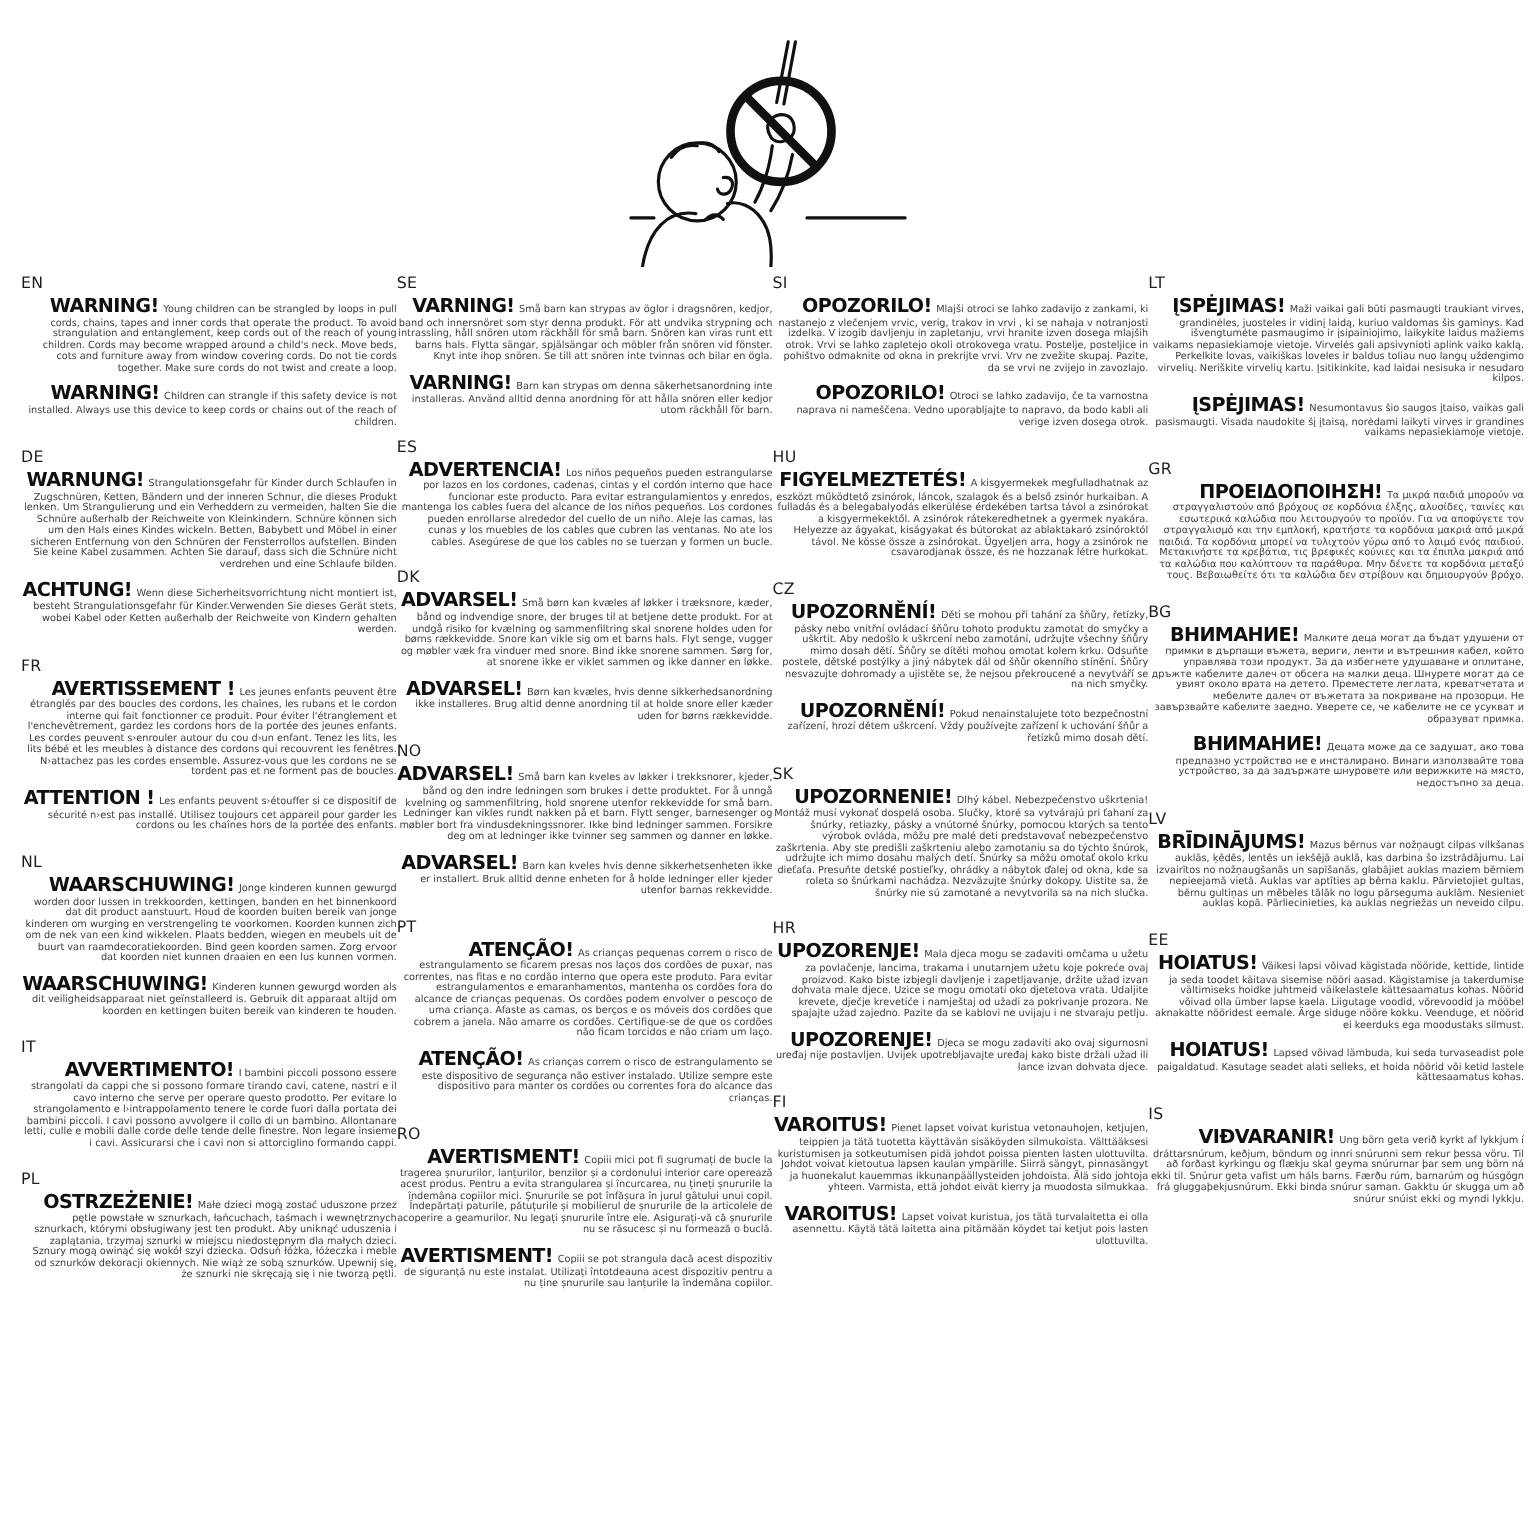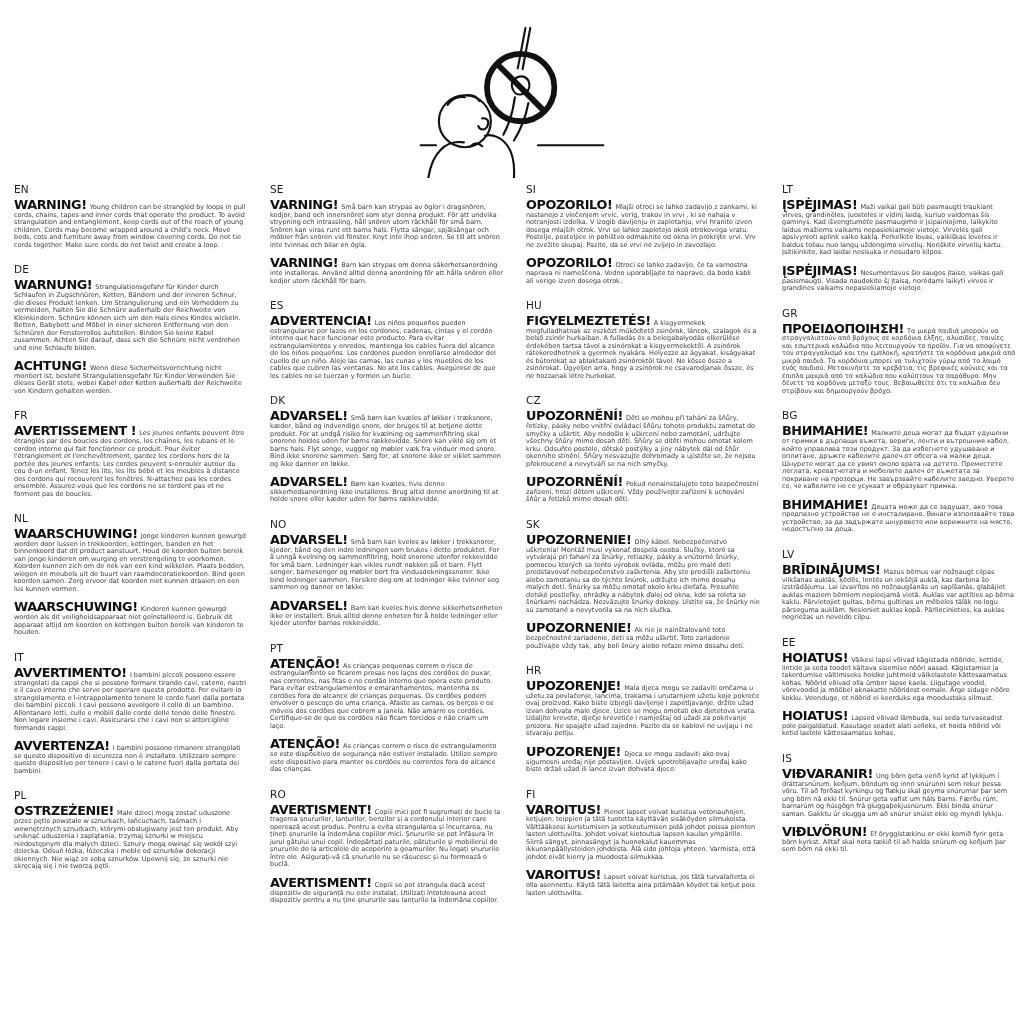--- a/index.html
+++ b/index.html
@@ -7,29 +7,29 @@
     width:1024px;height:1024px;background:#ffffff;position:relative;overflow:hidden;
     font-family:"DejaVu Sans","Liberation Sans",sans-serif;color:#1a1a1a;
     -webkit-font-smoothing:antialiased;
   }
   .illustration{
     position:absolute;top:26px;left:50%;transform:translateX(-50%);
     width:186px;height:152px;
   }
   .columns{
     position:absolute;top:183px;left:14px;width:1002px;
-    display:grid;grid-template-columns:repeat(4,1fr);column-gap:22px;
+    display:grid;grid-template-columns:repeat(4,1fr);column-gap:0;
   }
   .col{min-width:0;}
   .lang-section{margin:0 0 14px 0;}
   h2.lang{
     font-size:10.5px;font-weight:400;margin:0 0 4px 0;color:#1d1d1d;letter-spacing:.2px;
   }
   p.warning{
-    margin:0 0 8px 0;font-size:6.5px;line-height:7.5px;color:#3c3c3c;text-align:left;
+    margin:0 0 8px 0;font-size:6.5px;line-height:7.5px;color:#3c3c3c;text-align:right;
   }
   .warn-title{
     font-size:12.8px;font-weight:700;color:#0f0f0f;letter-spacing:-.4px;
     line-height:1;padding-right:1px;
   }
   svg .stroke{fill:none;stroke:#111;stroke-width:2.2;stroke-linecap:round;stroke-linejoin:round;}
   svg .heavy{fill:none;stroke:#111;stroke-width:6;stroke-linecap:round;}
 </style>
 </head>
 <body>
@@ -54,39 +54,40 @@
     <circle class="heavy" cx="104" cy="64" r="35"></circle>
     <path class="heavy" d="M80 40 L128 88"></path>
   </svg>
 </div>
 
 <div class="columns" id="columns">
     <div class="col">
       <section class="lang-section">
         <h2 class="lang">EN</h2>
         <p class="warning"><span class="warn-title">WARNING!</span> <span class="warn-body">Young children can be strangled by loops in pull cords, chains, tapes and inner cords that operate the product. To avoid strangulation and entanglement, keep cords out of the reach of young children. Cords may become wrapped around a child's neck. Move beds, cots and furniture away from window covering cords. Do not tie cords together. Make sure cords do not twist and create a loop.</span></p>
+        <p class="warning"><span class="warn-title">WARNING!</span> <span class="warn-body">Children can strangle if this safety device is not installed. Always use this device to keep cords or chains out of the reach of children.</span></p>
       </section>
       <section class="lang-section">
         <h2 class="lang">DE</h2>
         <p class="warning"><span class="warn-title">WARNUNG!</span> <span class="warn-body">Strangulationsgefahr für Kinder durch Schlaufen in Zugschnüren, Ketten, Bändern und der inneren Schnur, die dieses Produkt lenken. Um Strangulierung und ein Verheddern zu vermeiden, halten Sie die Schnüre außerhalb der Reichweite von Kleinkindern. Schnüre können sich um den Hals eines Kindes wickeln. Betten, Babybett und Möbel in einer sicheren Entfernung von den Schnüren der Fensterrollos aufstellen. Binden Sie keine Kabel zusammen. Achten Sie darauf, dass sich die Schnüre nicht verdrehen und eine Schlaufe bilden.</span></p>
         <p class="warning"><span class="warn-title">ACHTUNG!</span> <span class="warn-body">Wenn diese Sicherheitsvorrichtung nicht montiert ist, besteht Strangulationsgefahr für Kinder.Verwenden Sie dieses Gerät stets, wobei Kabel oder Ketten außerhalb der Reichweite von Kindern gehalten werden.</span></p>
       </section>
       <section class="lang-section">
         <h2 class="lang">FR</h2>
         <p class="warning"><span class="warn-title">AVERTISSEMENT !</span> <span class="warn-body">Les jeunes enfants peuvent être étranglés par des boucles des cordons, les chaînes, les rubans et le cordon interne qui fait fonctionner ce produit. Pour éviter l'étranglement et l'enchevêtrement, gardez les cordons hors de la portée des jeunes enfants. Les cordes peuvent s›enrouler autour du cou d›un enfant. Tenez les lits, les lits bébé et les meubles à distance des cordons qui recouvrent les fenêtres. N›attachez pas les cordes ensemble. Assurez-vous que les cordons ne se tordent pas et ne forment pas de boucles.</span></p>
+        <p class="warning"><span class="warn-title">ATTENTION !</span> <span class="warn-body">Les enfants peuvent s›étouffer si ce dispositif de sécurité n›est pas installé. Utilisez toujours cet appareil pour garder les cordons ou les chaînes hors de la portée des enfants.</span></p>
       </section>
       <section class="lang-section">
         <h2 class="lang">NL</h2>
         <p class="warning"><span class="warn-title">WAARSCHUWING!</span> <span class="warn-body">Jonge kinderen kunnen gewurgd worden door lussen in trekkoorden, kettingen, banden en het binnenkoord dat dit product aanstuurt. Houd de koorden buiten bereik van jonge kinderen om wurging en verstrengeling te voorkomen. Koorden kunnen zich om de nek van een kind wikkelen. Plaats bedden, wiegen en meubels uit de buurt van raamdecoratiekoorden. Bind geen koorden samen. Zorg ervoor dat koorden niet kunnen draaien en een lus kunnen vormen.</span></p>
         <p class="warning"><span class="warn-title">WAARSCHUWING!</span> <span class="warn-body">Kinderen kunnen gewurgd worden als dit veiligheidsapparaat niet geïnstalleerd is. Gebruik dit apparaat altijd om koorden en kettingen buiten bereik van kinderen te houden.</span></p>
       </section>
       <section class="lang-section">
         <h2 class="lang">IT</h2>
         <p class="warning"><span class="warn-title">AVVERTIMENTO!</span> <span class="warn-body">I bambini piccoli possono essere strangolati da cappi che si possono formare tirando cavi, catene, nastri e il cavo interno che serve per operare questo prodotto. Per evitare lo strangolamento e l›intrappolamento tenere le corde fuori dalla portata dei bambini piccoli. I cavi possono avvolgere il collo di un bambino. Allontanare letti, culle e mobili dalle corde delle tende delle finestre. Non legare insieme i cavi. Assicurarsi che i cavi non si attorciglino formando cappi.</span></p>
-        <p class="warning"><span class="warn-title">AVVERTENZA!</span> <span class="warn-body">I bambini possono rimanere strangolati se questo dispositivo di sicurezza non è installato. Utilizzare sempre questo dispositivo per tenere i cavi o le catene fuori dalla portata dei bambini.</span></p>
       </section>
       <section class="lang-section">
         <h2 class="lang">PL</h2>
         <p class="warning"><span class="warn-title">OSTRZEŻENIE!</span> <span class="warn-body">Małe dzieci mogą zostać uduszone przez pętle powstałe w sznurkach, łańcuchach, taśmach i wewnętrznych sznurkach, którymi obsługiwany jest ten produkt. Aby uniknąć uduszenia i zaplątania, trzymaj sznurki w miejscu niedostępnym dla małych dzieci. Sznury mogą owinąć się wokół szyi dziecka. Odsuń łóżka, łóżeczka i meble od sznurków dekoracji okiennych. Nie wiąż ze sobą sznurków. Upewnij się, że sznurki nie skręcają się i nie tworzą pętli.</span></p>
       </section>
     </div>
     <div class="col">
       <section class="lang-section">
         <h2 class="lang">SE</h2>
         <p class="warning"><span class="warn-title">VARNING!</span> <span class="warn-body">Små barn kan strypas av öglor i dragsnören, kedjor, band och innersnöret som styr denna produkt. För att undvika strypning och intrassling, håll snören utom räckhåll för små barn. Snören kan viras runt ett barns hals. Flytta sängar, spjälsängar och möbler från snören vid fönster. Knyt inte ihop snören. Se till att snören inte tvinnas och bilar en ögla.</span></p>
@@ -128,21 +129,20 @@
         <p class="warning"><span class="warn-title">FIGYELMEZTETÉS!</span> <span class="warn-body">A kisgyermekek megfulladhatnak az eszközt működtető zsinórok, láncok, szalagok és a belső zsinór hurkaiban. A fulladás és a belegabalyodás elkerülése érdekében tartsa távol a zsinórokat a kisgyermekektől. A zsinórok rátekeredhetnek a gyermek nyakára. Helyezze az ágyakat, kiságyakat és bútorokat az ablaktakaró zsinóroktól távol. Ne kösse össze a zsinórokat. Ügyeljen arra, hogy a zsinórok ne csavarodjanak össze, és ne hozzanak létre hurkokat.</span></p>
       </section>
       <section class="lang-section">
         <h2 class="lang">CZ</h2>
         <p class="warning"><span class="warn-title">UPOZORNĚNÍ!</span> <span class="warn-body">Děti se mohou při tahání za šňůry, řetízky, pásky nebo vnitřní ovládací šňůru tohoto produktu zamotat do smyčky a uškrtit. Aby nedošlo k uškrcení nebo zamotání, udržujte všechny šňůry mimo dosah dětí. Šňůry se dítěti mohou omotat kolem krku. Odsuňte postele, dětské postýlky a jiný nábytek dál od šňůr okenního stínění. Šňůry nesvazujte dohromady a ujistěte se, že nejsou překroucené a nevytváří se na nich smyčky.</span></p>
         <p class="warning"><span class="warn-title">UPOZORNĚNÍ!</span> <span class="warn-body">Pokud nenainstalujete toto bezpečnostní zařízení, hrozí dětem uškrcení. Vždy používejte zařízení k uchování šňůr a řetízků mimo dosah dětí.</span></p>
       </section>
       <section class="lang-section">
         <h2 class="lang">SK</h2>
         <p class="warning"><span class="warn-title">UPOZORNENIE!</span> <span class="warn-body">Dlhý kábel. Nebezpečenstvo uškrtenia! Montáž musí vykonať dospelá osoba. Slučky, ktoré sa vytvárajú pri ťahaní za šnúrky, retiazky, pásky a vnútorné šnúrky, pomocou ktorých sa tento výrobok ovláda, môžu pre malé deti predstavovať nebezpečenstvo zaškrtenia. Aby ste predišli zaškrteniu alebo zamotaniu sa do týchto šnúrok, udržujte ich mimo dosahu malých detí. Šnúrky sa môžu omotať okolo krku dieťaťa. Presuňte detské postieľky, ohrádky a nábytok ďalej od okna, kde sa roleta so šnúrkami nachádza. Nezväzujte šnúrky dokopy. Uistite sa, že šnúrky nie sú zamotané a nevytvorila sa na nich slučka.</span></p>
-        <p class="warning"><span class="warn-title">UPOZORNENIE!</span> <span class="warn-body">Ak nie je nainštalované toto bezpečnostné zariadenie, deti sa môžu uškrtiť. Toto zariadenie používajte vždy tak, aby boli šnúry alebo reťaze mimo dosahu detí.</span></p>
       </section>
       <section class="lang-section">
         <h2 class="lang">HR</h2>
         <p class="warning"><span class="warn-title">UPOZORENJE!</span> <span class="warn-body">Mala djeca mogu se zadaviti omčama u užetu za povlačenje, lancima, trakama i unutarnjem užetu koje pokreće ovaj proizvod. Kako biste izbjegli davljenje i zapetljavanje, držite užad izvan dohvata male djece. Uzice se mogu omotati oko djetetova vrata. Udaljite krevete, dječje krevetiće i namještaj od užadi za pokrivanje prozora. Ne spajajte užad zajedno. Pazite da se kablovi ne uvijaju i ne stvaraju petlju.</span></p>
         <p class="warning"><span class="warn-title">UPOZORENJE!</span> <span class="warn-body">Djeca se mogu zadaviti ako ovaj sigurnosni uređaj nije postavljen. Uvijek upotrebljavajte uređaj kako biste držali užad ili lance izvan dohvata djece.</span></p>
       </section>
       <section class="lang-section">
         <h2 class="lang">FI</h2>
         <p class="warning"><span class="warn-title">VAROITUS!</span> <span class="warn-body">Pienet lapset voivat kuristua vetonauhojen, ketjujen, teippien ja tätä tuotetta käyttävän sisäköyden silmukoista. Välttääksesi kuristumisen ja sotkeutumisen pidä johdot poissa pienten lasten ulottuvilta. Johdot voivat kietoutua lapsen kaulan ympärille. Siirrä sängyt, pinnasängyt ja huonekalut kauemmas ikkunanpäällysteiden johdoista. Älä sido johtoja yhteen. Varmista, että johdot eivät kierry ja muodosta silmukkaa.</span></p>
         <p class="warning"><span class="warn-title">VAROITUS!</span> <span class="warn-body">Lapset voivat kuristua, jos tätä turvalaitetta ei olla asennettu. Käytä tätä laitetta aina pitämään köydet tai ketjut pois lasten ulottuvilta.</span></p>
@@ -168,16 +168,15 @@
         <p class="warning"><span class="warn-title">BRĪDINĀJUMS!</span> <span class="warn-body">Mazus bērnus var nožņaugt cilpas vilkšanas auklās, ķēdēs, lentēs un iekšējā auklā, kas darbina šo izstrādājumu. Lai izvairītos no nožņaugšanās un sapīšanās, glabājiet auklas maziem bērniem nepieejamā vietā. Auklas var aptīties ap bērna kaklu. Pārvietojiet gultas, bērnu gultiņas un mēbeles tālāk no logu pārseguma auklām. Nesieniet auklas kopā. Pārliecinieties, ka auklas negriežas un neveido cilpu.</span></p>
       </section>
       <section class="lang-section">
         <h2 class="lang">EE</h2>
         <p class="warning"><span class="warn-title">HOIATUS!</span> <span class="warn-body">Väikesi lapsi võivad kägistada nööride, kettide, lintide ja seda toodet käitava sisemise nööri aasad. Kägistamise ja takerdumise vältimiseks hoidke juhtmeid väikelastele kättesaamatus kohas. Nöörid võivad olla ümber lapse kaela. Liigutage voodid, võrevoodid ja mööbel aknakatte nööridest eemale. Ärge siduge nööre kokku. Veenduge, et nöörid ei keerduks ega moodustaks silmust.</span></p>
         <p class="warning"><span class="warn-title">HOIATUS!</span> <span class="warn-body">Lapsed võivad lämbuda, kui seda turvaseadist pole paigaldatud. Kasutage seadet alati selleks, et hoida nöörid või ketid lastele kättesaamatus kohas.</span></p>
       </section>
       <section class="lang-section">
         <h2 class="lang">IS</h2>
         <p class="warning"><span class="warn-title">VIÐVARANIR!</span> <span class="warn-body">Ung börn geta verið kyrkt af lykkjum í dráttarsnúrum, keðjum, böndum og innri snúrunni sem rekur þessa vöru. Til að forðast kyrkingu og flækju skal geyma snúrurnar þar sem ung börn ná ekki til. Snúrur geta vafist um háls barns. Færðu rúm, barnarúm og húsgögn frá gluggaþekjusnúrum. Ekki binda snúrur saman. Gakktu úr skugga um að snúrur snúist ekki og myndi lykkju.</span></p>
-        <p class="warning"><span class="warn-title">VIÐLVÖRUN!</span> <span class="warn-body">Ef öryggistækinu er ekki komið fyrir geta börn kyrkst. Alltaf skal nota tækið til að halda snúrum og keðjum þar sem börn ná ekki til.</span></p>
       </section>
     </div>
   </div>
 
 </body></html>

